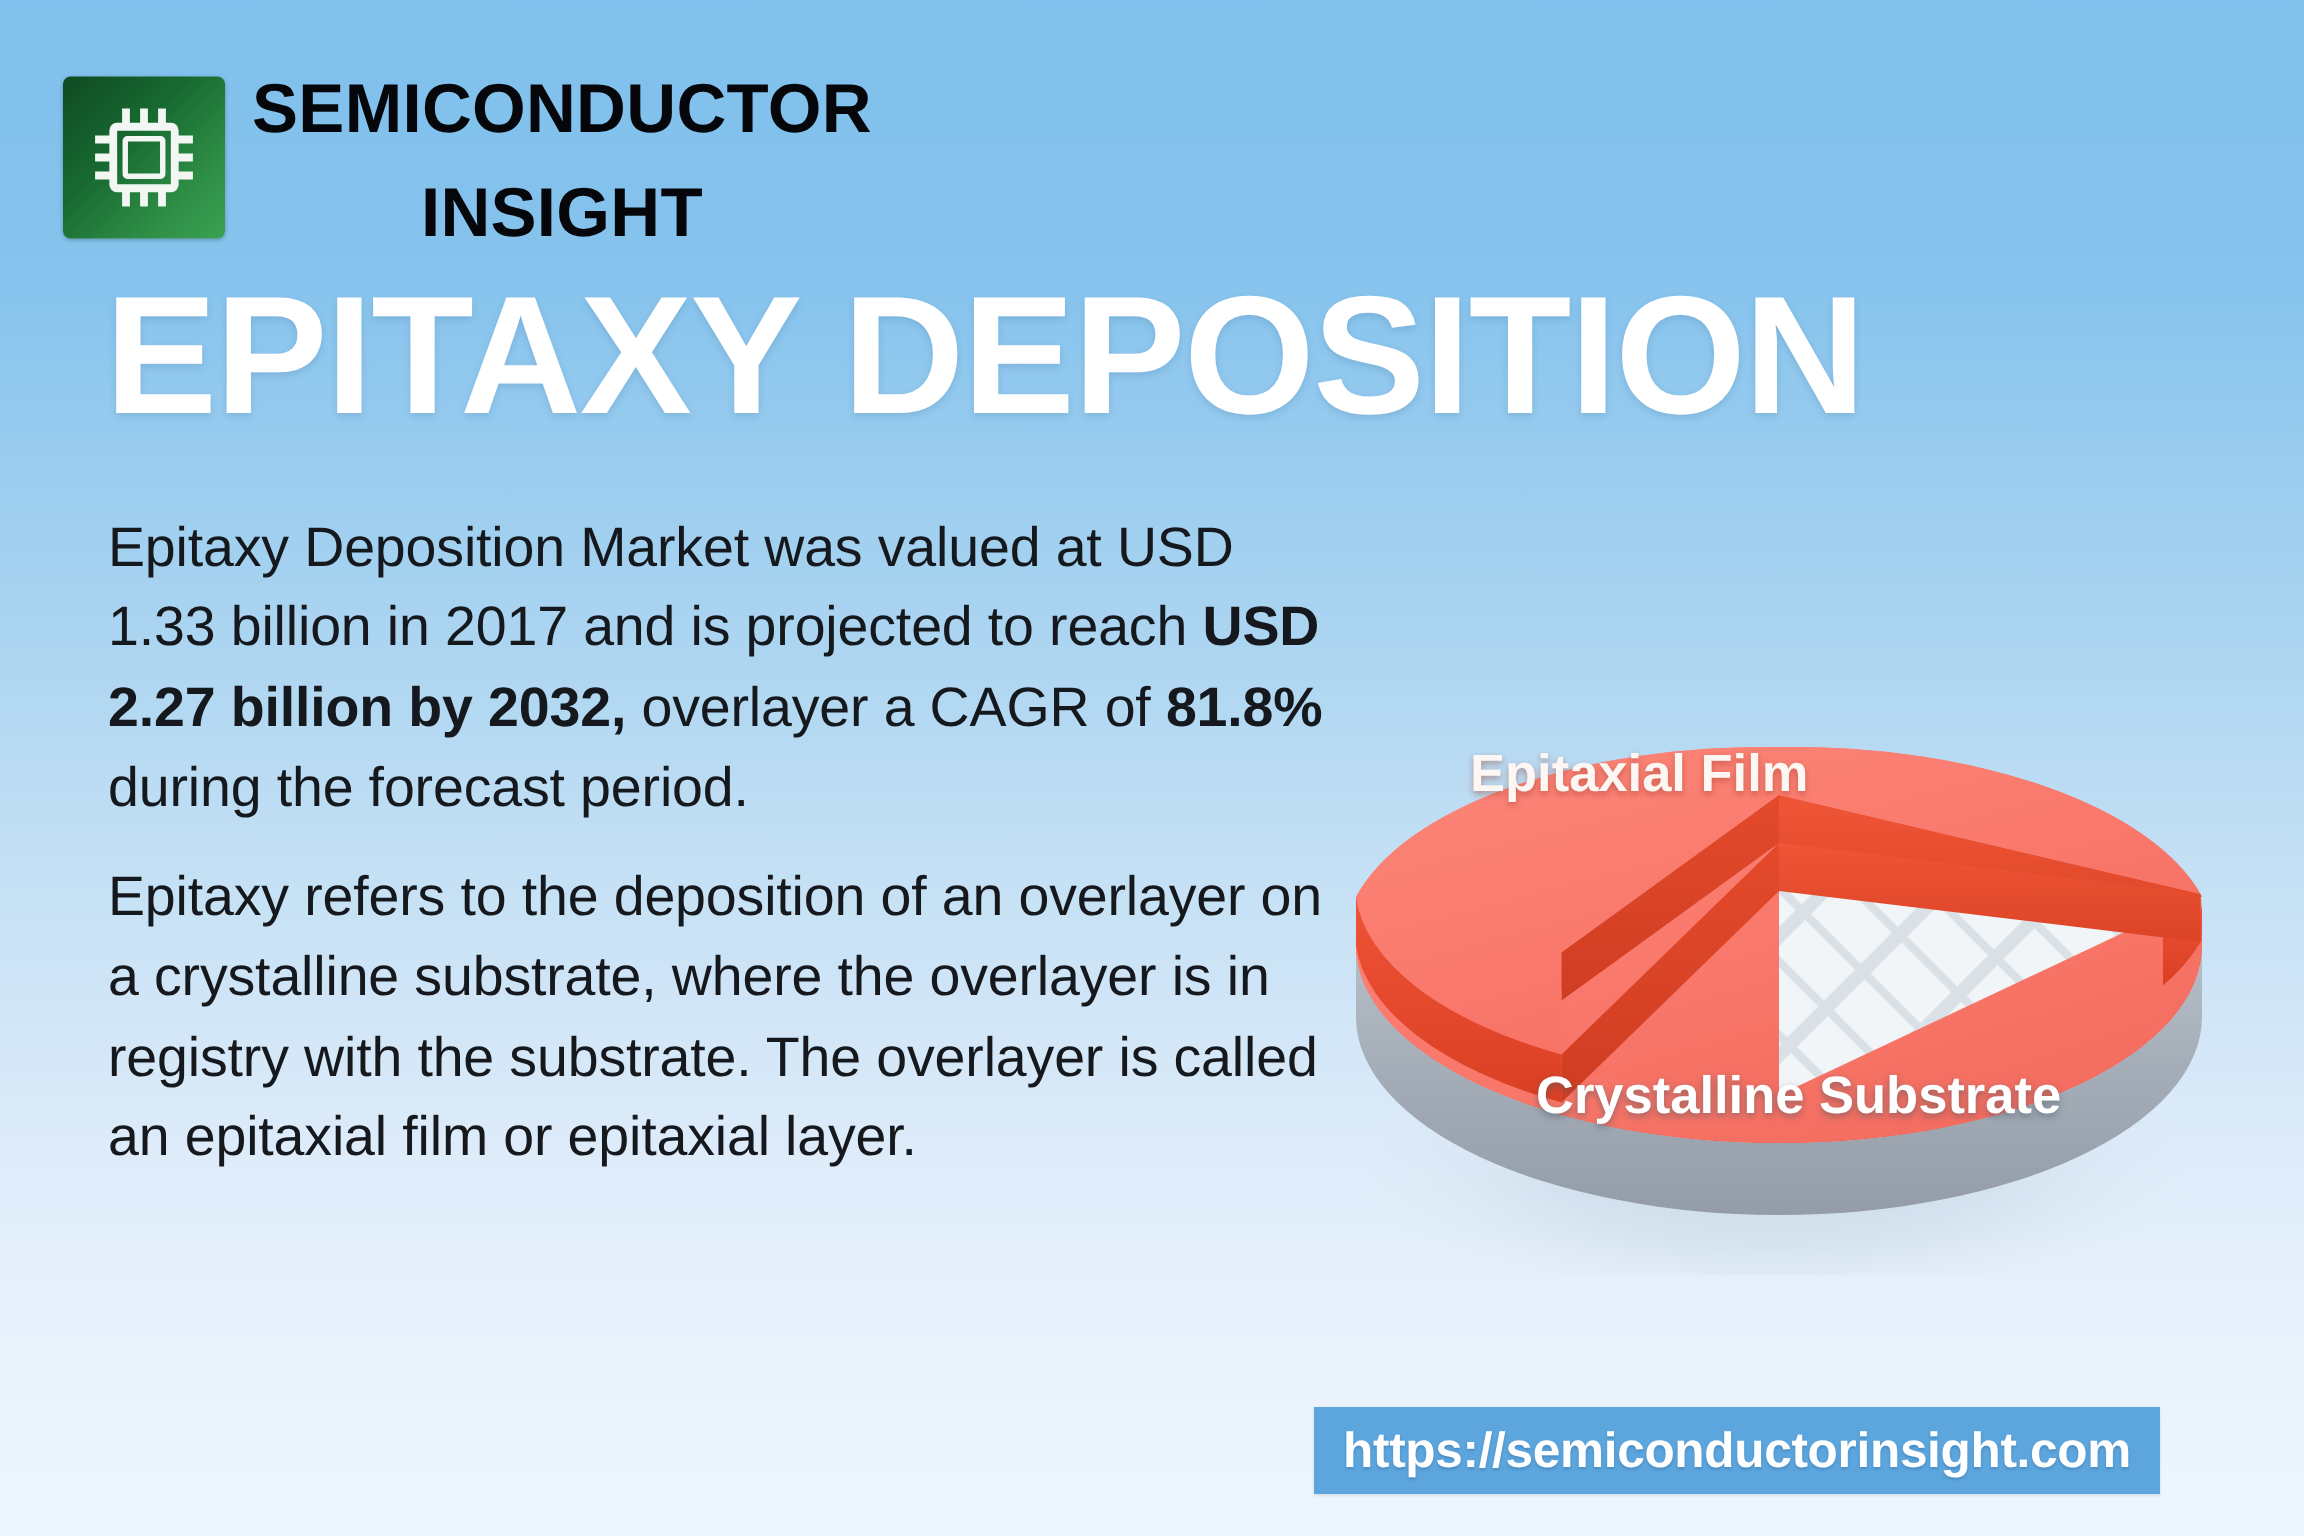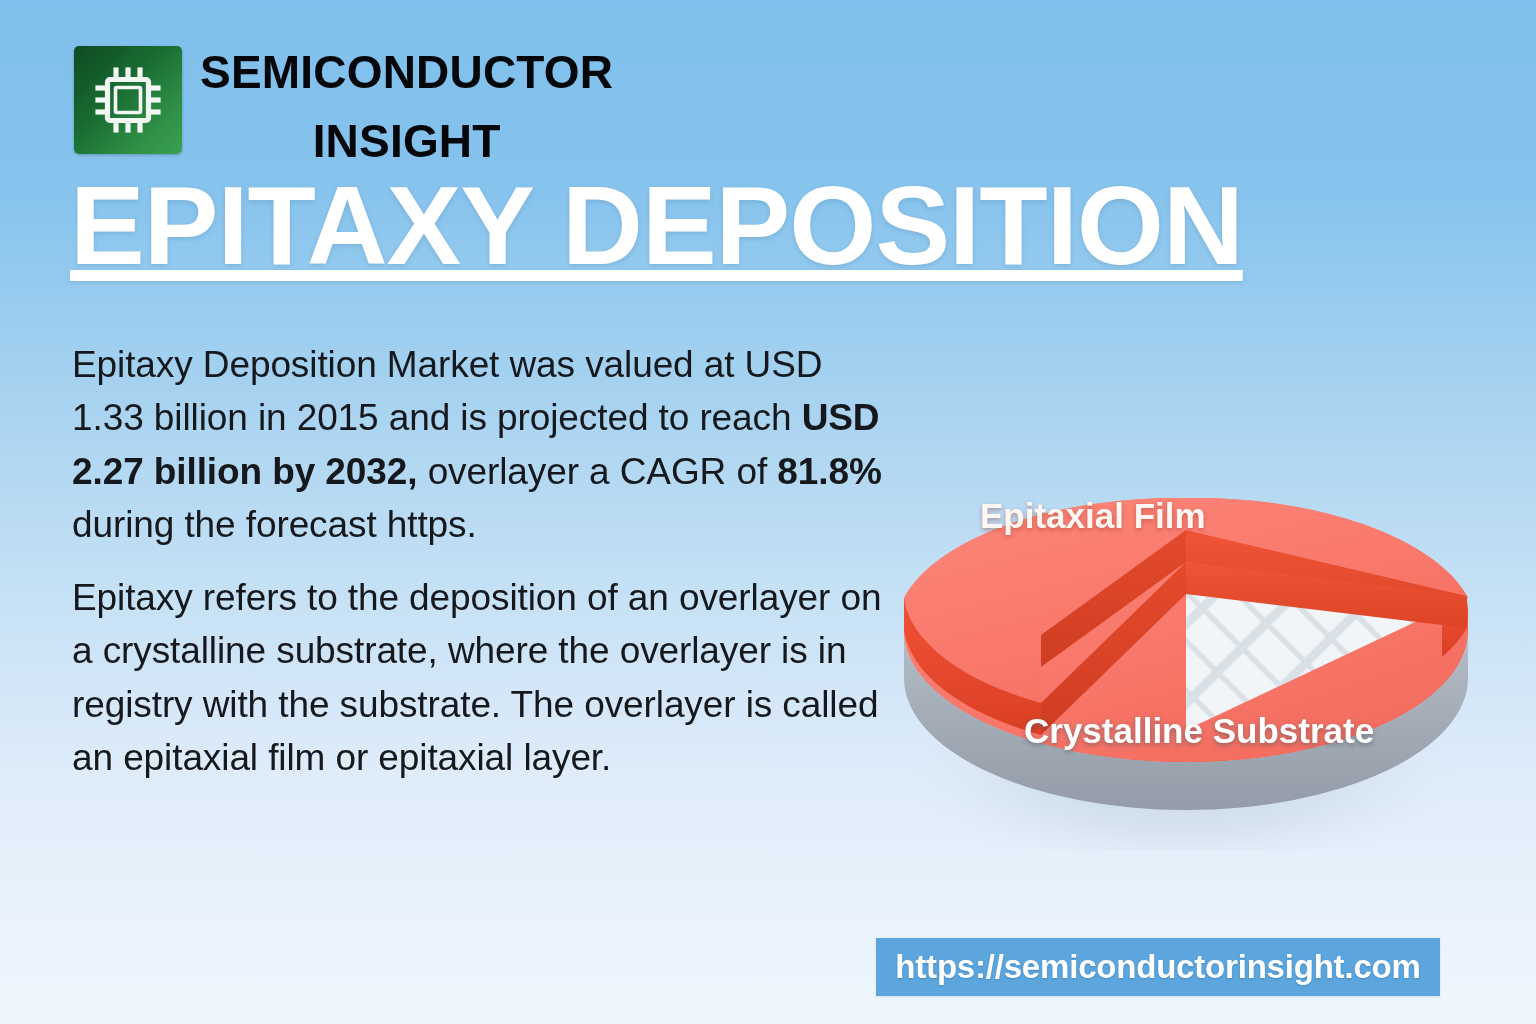--- a/index.html
+++ b/index.html
@@ -20,24 +20,24 @@
         #dfecfa 76%,
         #eaf3fc 90%,
         #eef6fd 100%);
     font-family: "Liberation Sans", sans-serif;
     -webkit-font-smoothing: antialiased;
   }
 
   
   .brand {
     position: absolute;
-    left: 74px;
+    left: 42px;
     top: 46px;
     display: flex;
-    align-items: flex-start;
+    align-items: center;
   }
   .logo-tile {
     width: 108px;
     height: 108px;
     border-radius: 5px;
     background: linear-gradient(135deg, #0f4a22 0%, #186a31 40%, #2f8f46 75%, #3aa152 100%);
     box-shadow: 0 1px 3px rgba(0,0,0,.25);
     display: flex;
     align-items: center;
     justify-content: center;
@@ -55,29 +55,28 @@
     text-align: center;
     max-width: 520px;
   }
   .brand-text .l1 { display: block; }
   .brand-text .l2 { display: block; margin-top: 24px; }
 
   
   .headline {
     position: absolute;
     left: 70px;
-    top: 170px;
+    top: 181px;
     color: #ffffff;
     font-weight: 700;
     font-size: 112px;
     line-height: 1.0;
     letter-spacing: -1px;
     white-space: nowrap;
     text-shadow: 0 2px 5px rgba(40,90,130,.18);
-    text-decoration: underline;
   }
 
   
   .body-copy {
     position: absolute;
     left: 72px;
     top: 338px;
     width: 820px;
     color: #15181c;
     font-size: 37px;
@@ -174,21 +173,21 @@
     </div>
     <div class="brand-text">
       <span class="l1">SEMICONDUCTOR</span>
       <span class="l2">INSIGHT</span>
     </div>
   </div>
 
   <div class="headline">EPITAXY DEPOSITION</div>
 
   <div class="body-copy">
-    <p><span>Epitaxy Deposition Market was valued at USD 1.33 billion in 2015 and is projected to reach </span><b>USD 2.27 billion by 2032,</b><span> overlayer a CAGR of </span><b>81.8%</b><span> during the forecast https.</span></p>
+    <p><span>Epitaxy Deposition Market was valued at USD 1.33 billion in 2017 and is projected to reach </span><b>USD 2.27 billion by 2032,</b><span> overlayer a CAGR of </span><b>81.8%</b><span> during the forecast period.</span></p>
     <p>Epitaxy refers to the deposition of an overlayer on a crystalline substrate, where the overlayer is in registry with the substrate. The overlayer is called an epitaxial film or epitaxial layer.</p>
   </div>
 
   <div class="wafer">
     <svg viewBox="0 0 620 470" aria-hidden="true">
       <defs>
         <linearGradient id="gradSubSide" x1="0" y1="0" x2="0" y2="1">
           <stop offset="0%" stop-color="#b6bec8"></stop>
           <stop offset="45%" stop-color="#a5adb8"></stop>
           <stop offset="100%" stop-color="#939ca8"></stop>

